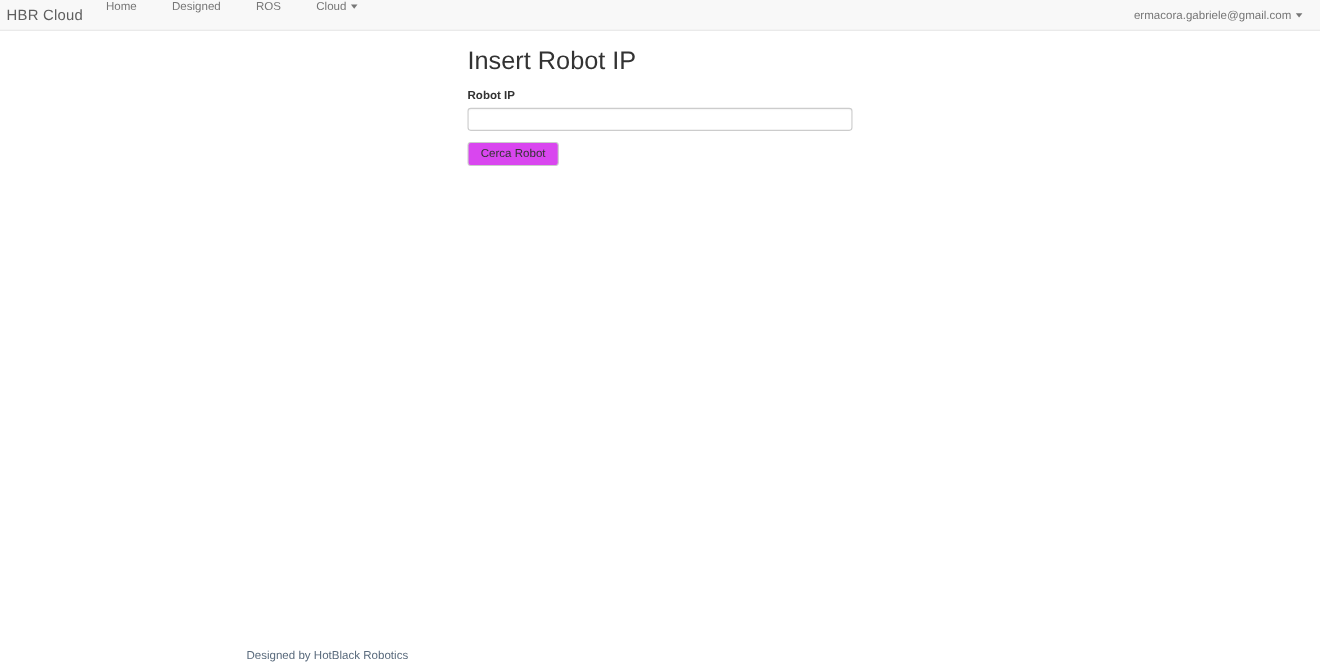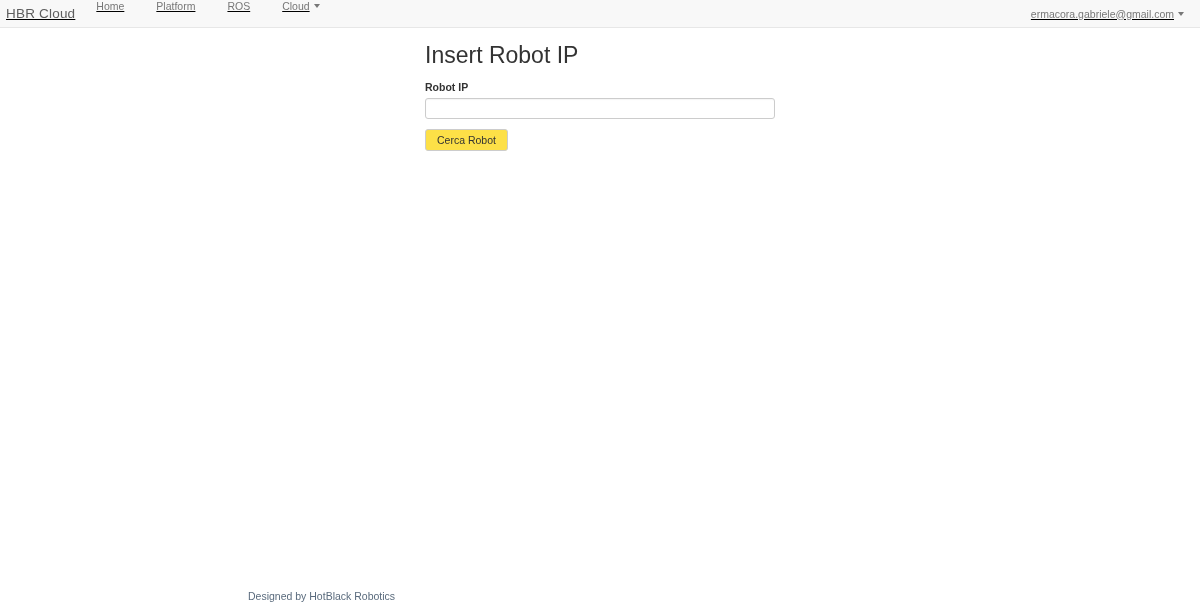--- a/index.html
+++ b/index.html
@@ -15,21 +15,20 @@
   
   .navbar {
     position: absolute;
     top: 0; left: 0;
     width: 1200px;
     height: 28px;
     background: #f8f8f8;
     border-bottom: 1px solid #e7e7e7;
     display: flex;
     align-items: center;
-    text-decoration: underline;
   }
   .navbar-brand {
     margin-left: 6px;
     font-size: 13.5px;
     color: #5e5e5e;
     text-decoration: none;
     letter-spacing: 0.2px;
     cursor: pointer;
     white-space: nowrap;
   }
@@ -113,51 +112,51 @@
     background: #ffffff;
     outline: none;
     box-shadow: inset 0 1px 1px rgba(0,0,0,0.04);
   }
   .search-button {
     margin-top: 10px;
     height: 22px;
     padding: 0 11px;
     font-size: 10.5px;
     color: #333333;
-    background: #fde047;
+    background: #d946ef;
     border: 1px solid #cccccc;
     border-radius: 3px;
     cursor: pointer;
     font-family: "Liberation Sans", "DejaVu Sans", sans-serif;
   }
 
   
   .footer {
     position: absolute;
-    left: 248px;
+    left: 224px;
     top: 590px;
     font-size: 10.5px;
   }
   .footer-link {
     color: #5a6b7d;
     text-decoration: none;
     cursor: pointer;
   }
 </style>
 </head>
 <body>
 
 <nav class="navbar">
   <a class="navbar-brand" href="#">HBR Cloud</a>
   <ul class="nav-list">
     <li>
         <a class="nav-item" href="#">Home</a>
       </li>
     <li>
-        <a class="nav-item" href="#">Platform</a>
+        <a class="nav-item" href="#">Designed</a>
       </li>
     <li>
         <a class="nav-item" href="#">ROS</a>
       </li>
     <li>
       <a class="nav-item" href="#">
         <span>Cloud</span>
         <span class="caret"></span>
       </a>
     </li>

